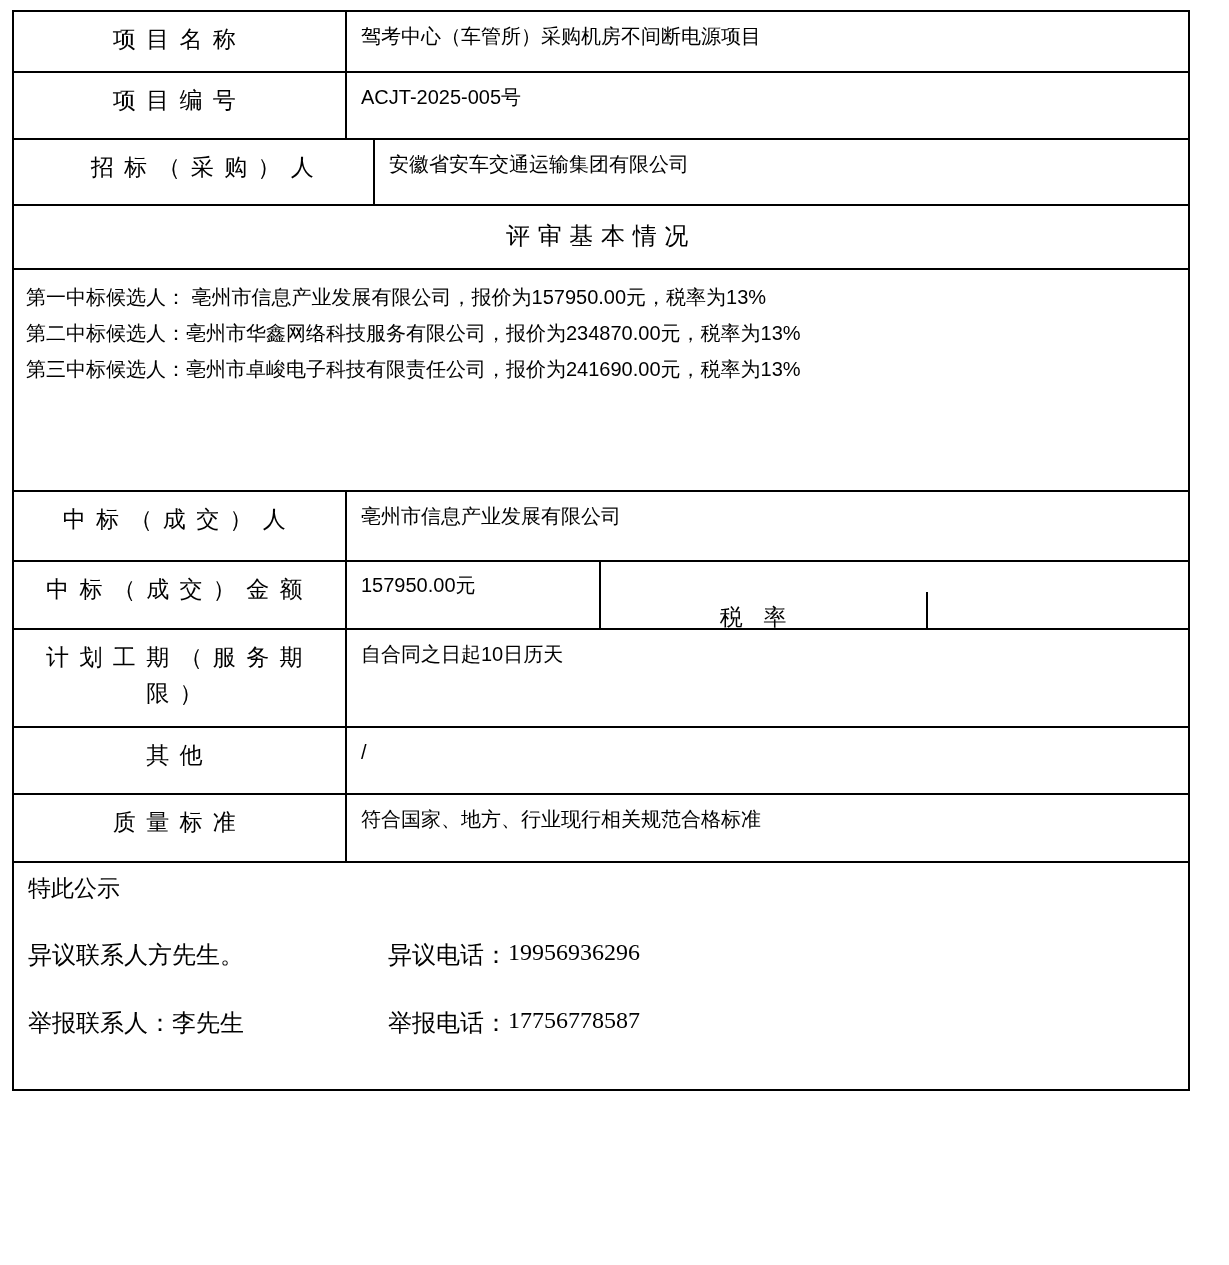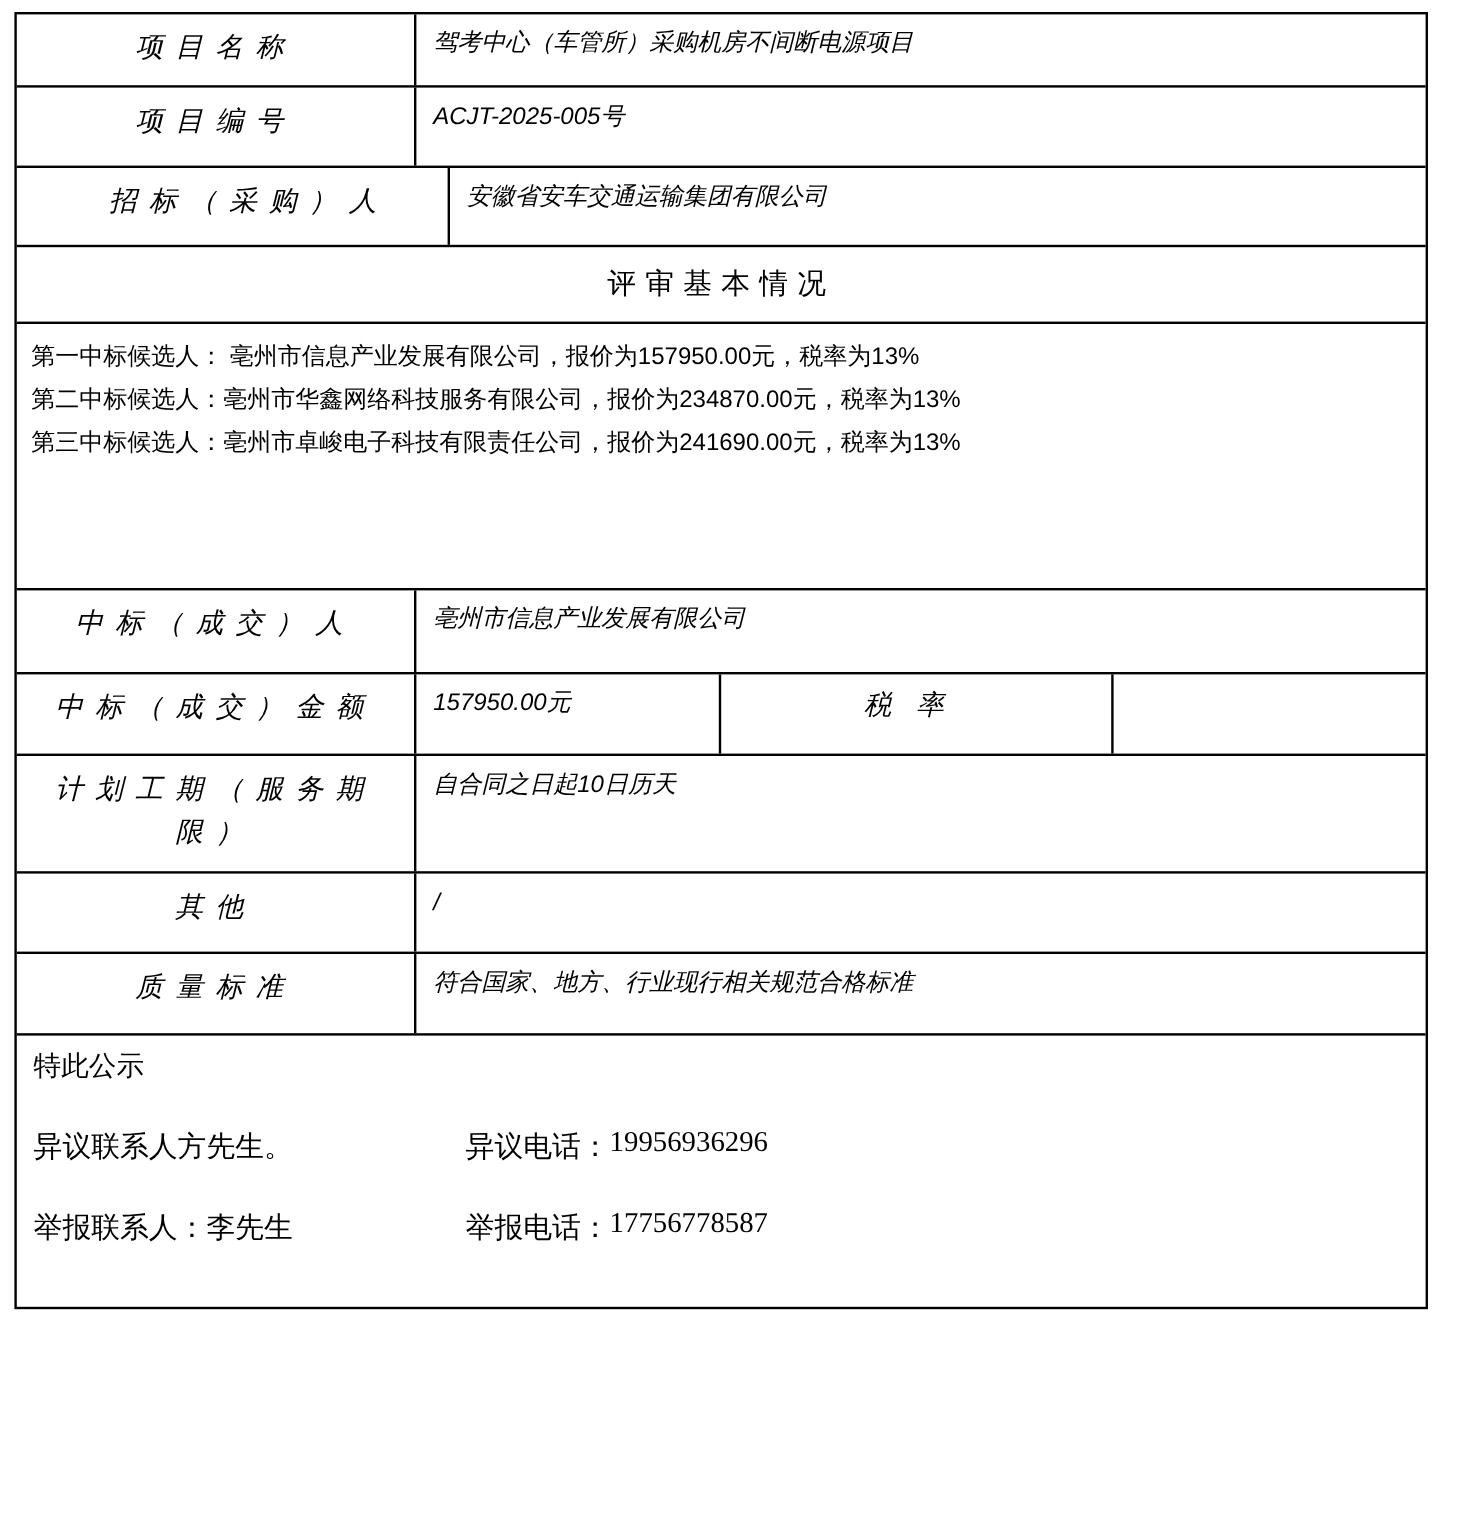--- a/index.html
+++ b/index.html
@@ -15,21 +15,20 @@
     position: absolute;
     left: 12px; top: 10px;
     width: 1178px;
     border: 2px solid #000000;
     background: #ffffff;
   }
   .trow {
     display: flex;
     border-bottom: 2px solid #000000;
     width: 100%;
-    font-style: italic;
   }
   .trow:last-child { border-bottom: none; }
   .cell-label {
     width: 333px;
     flex: 0 0 333px;
     border-right: 2px solid #000000;
     display: flex;
     justify-content: center;
     align-items: flex-start;
     padding-top: 10px;
@@ -85,20 +84,21 @@
   .amount-cell-taxlabel {
     width: 327px; flex: 0 0 327px;
     border-right: 2px solid #000000;
     display: flex;
     justify-content: center;
     align-items: flex-start;
     padding-top: 10px;
     font-family: "Liberation Serif", "DejaVu Serif", serif;
     font-size: 23px;
     letter-spacing: 0.9em;
+    margin-top: 30px;
   }
   .amount-cell-taxvalue {
     flex: 1 1 auto;
     padding: 10px 14px 0 14px;
     font-size: 20px;
   }
   .footer-row {
     position: relative;
     display: block;
     font-family: "Liberation Serif", "DejaVu Serif", serif;

